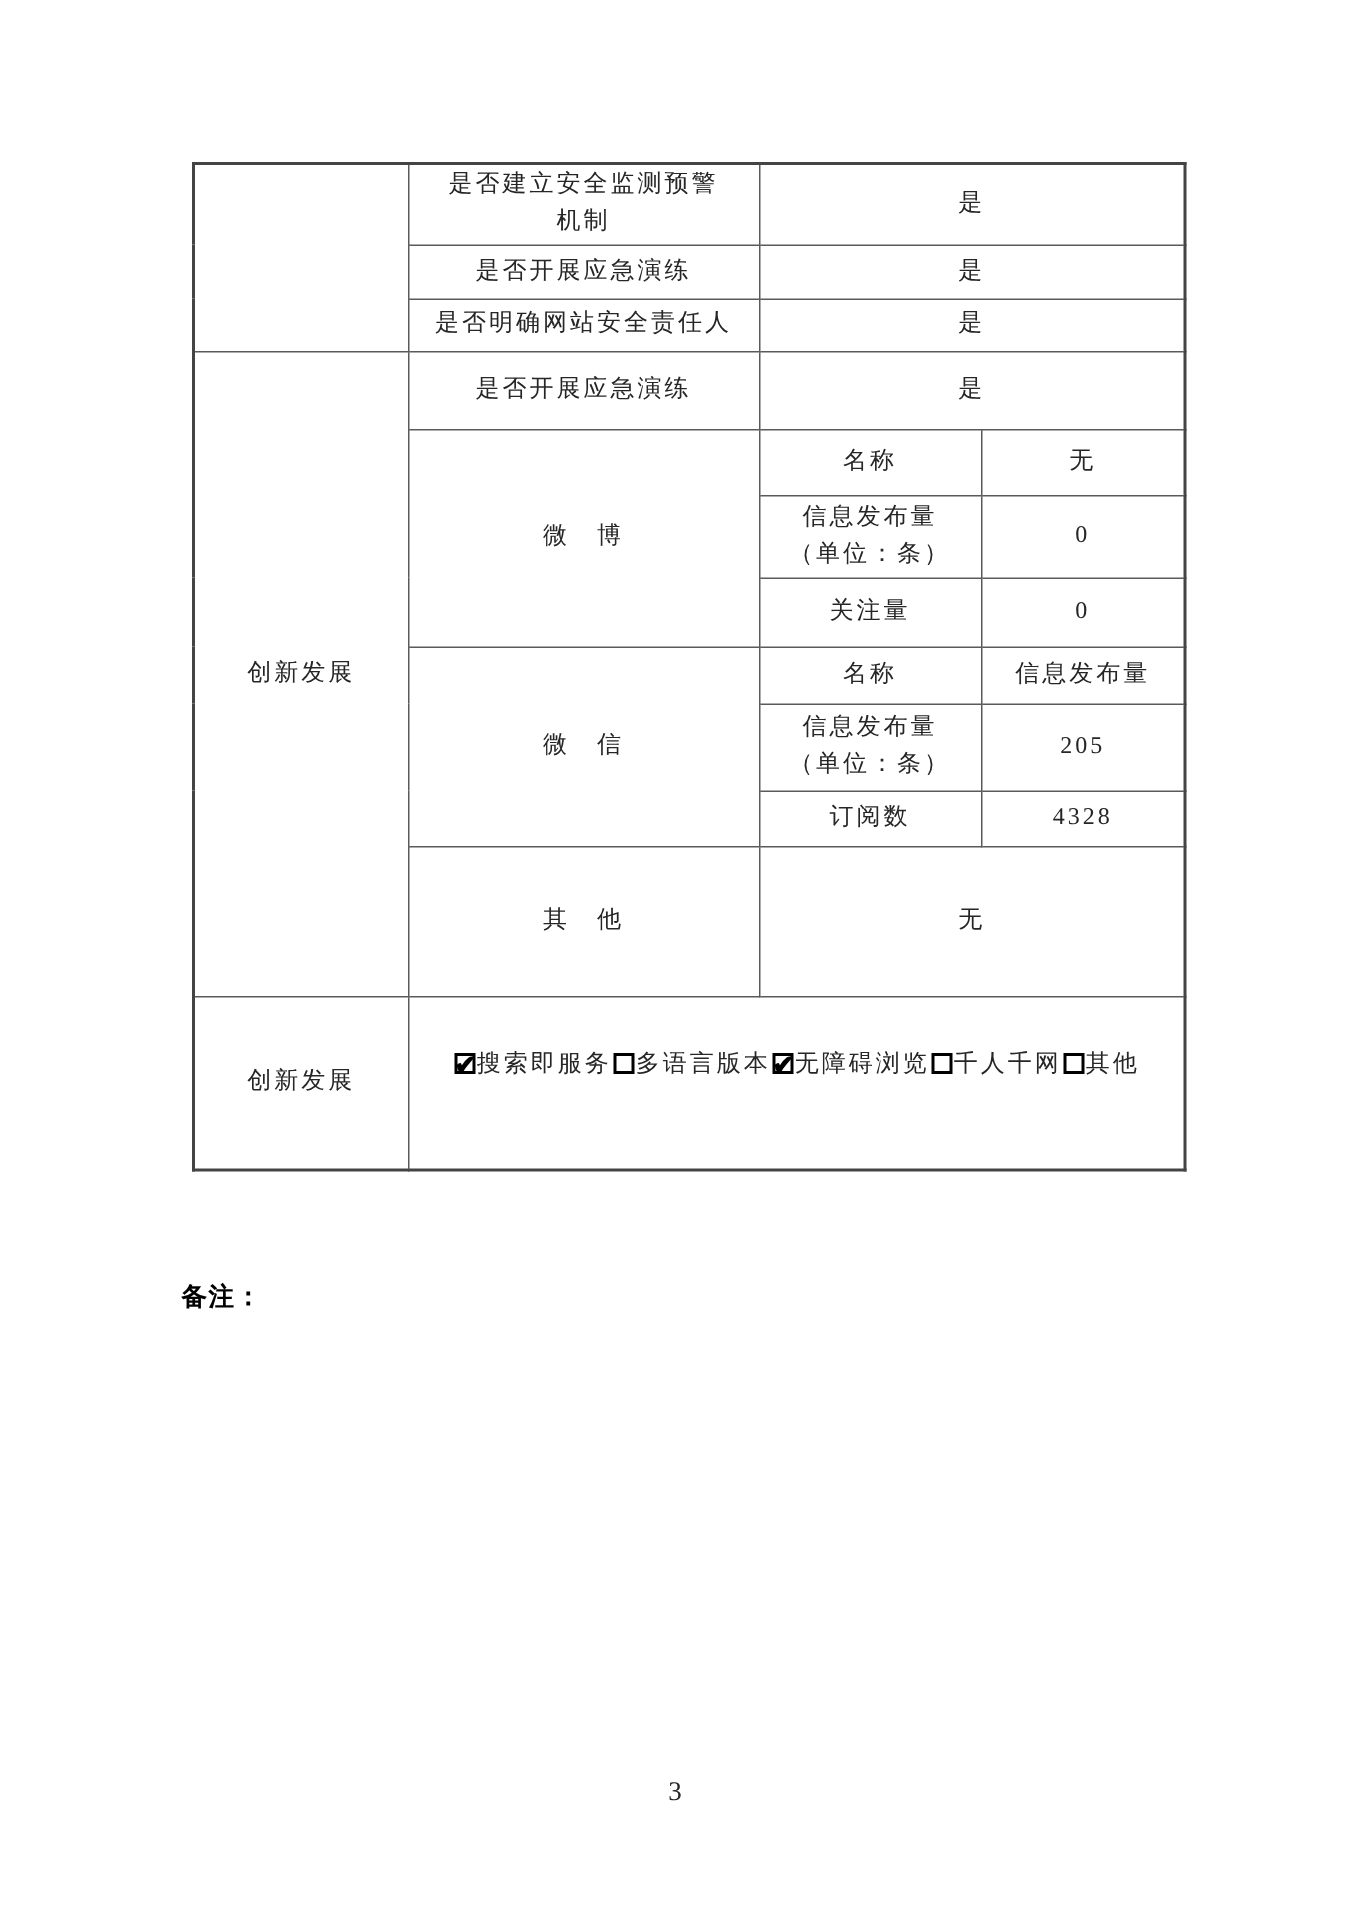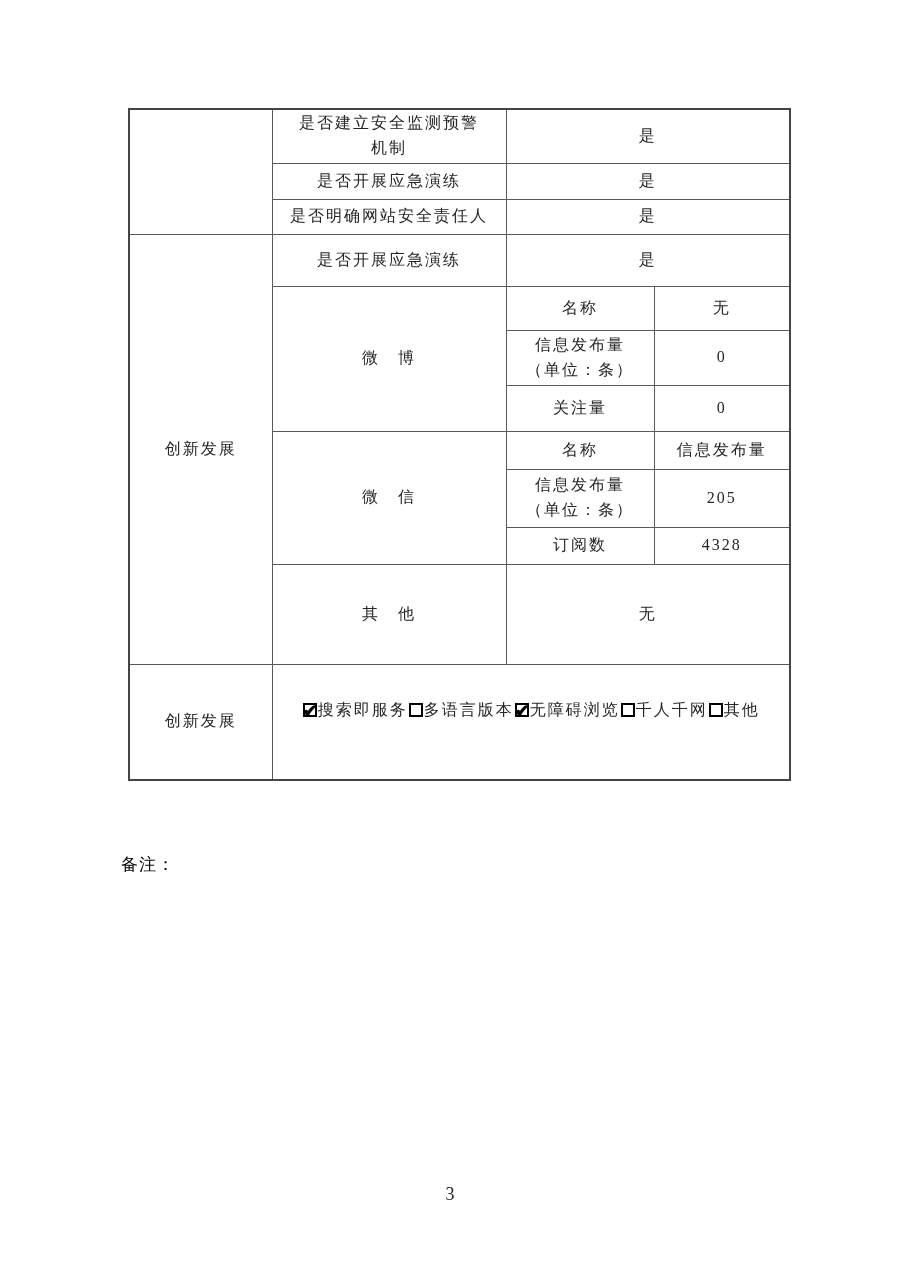--- a/index.html
+++ b/index.html
@@ -46,21 +46,21 @@
     left: -2px; top: -7px;
     font-size: 18px;
     font-weight: bold;
     color: #000;
     letter-spacing: 0;
   }
   .notes {
     position: absolute;
     left: 121px; top: 853px;
     font-size: 17px;
-    font-weight: normal;
+    font-weight: bold;
     color: #000000;
     letter-spacing: 1px;
   }
   .page-number {
     position: absolute;
     left: 0; top: 1184px;
     width: 900px;
     text-align: center;
     font-size: 18px;
     color: #262626;

